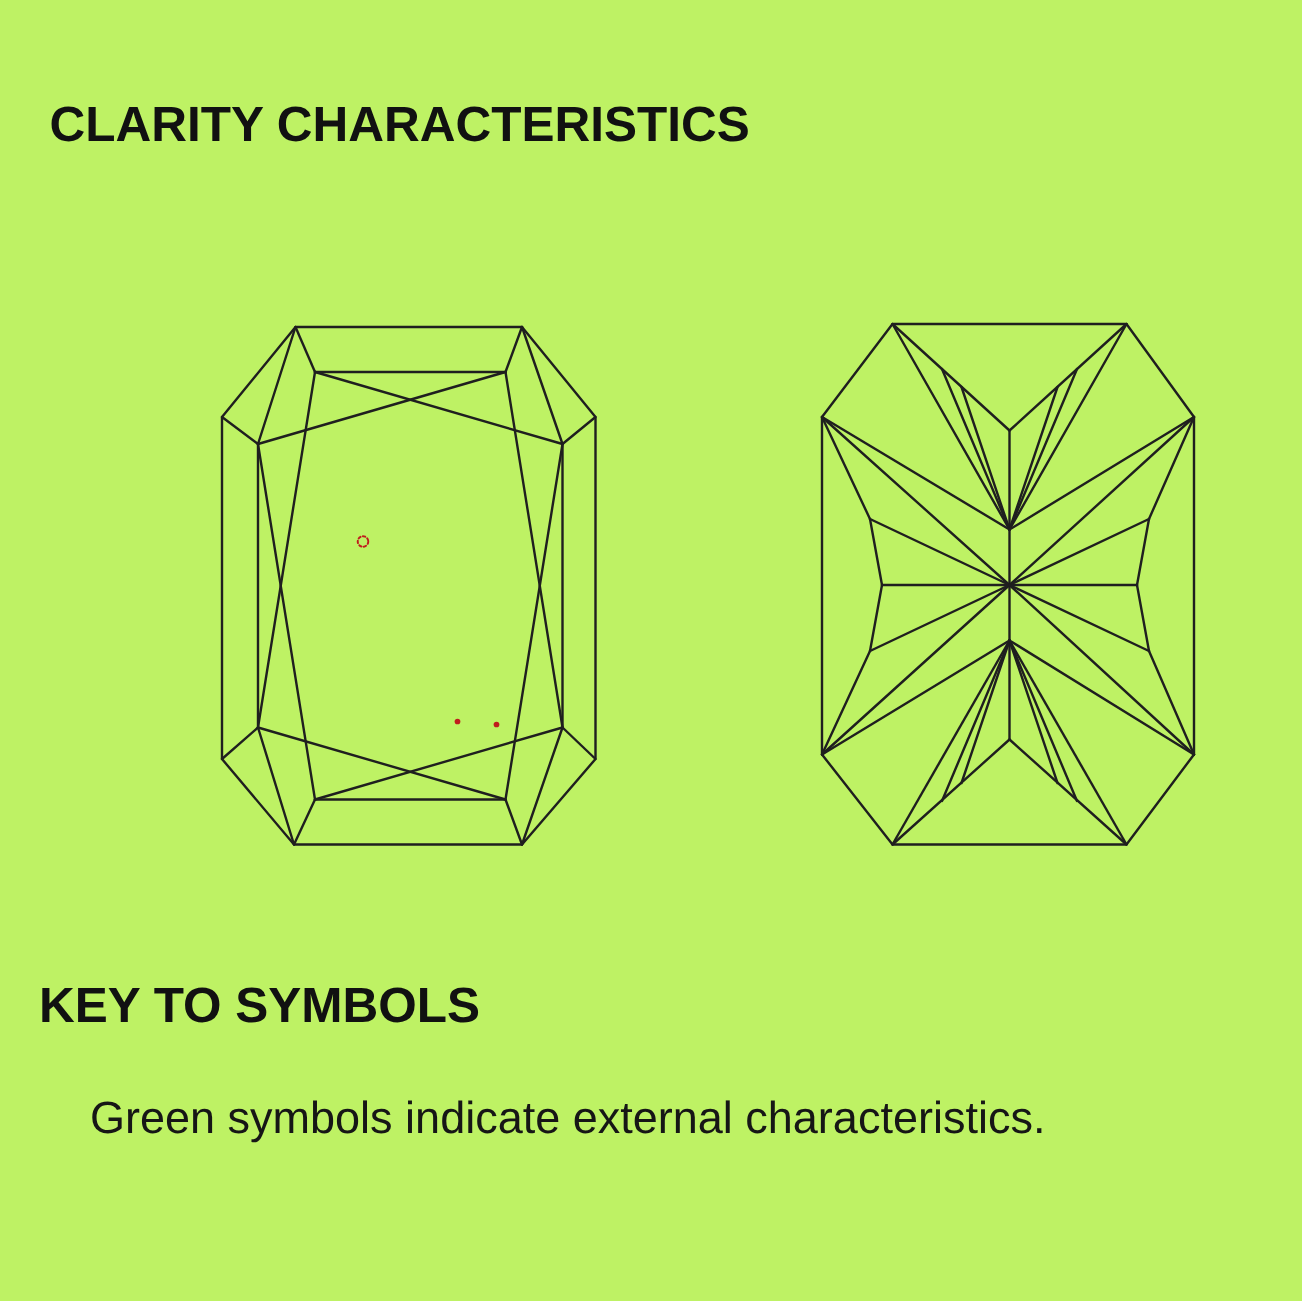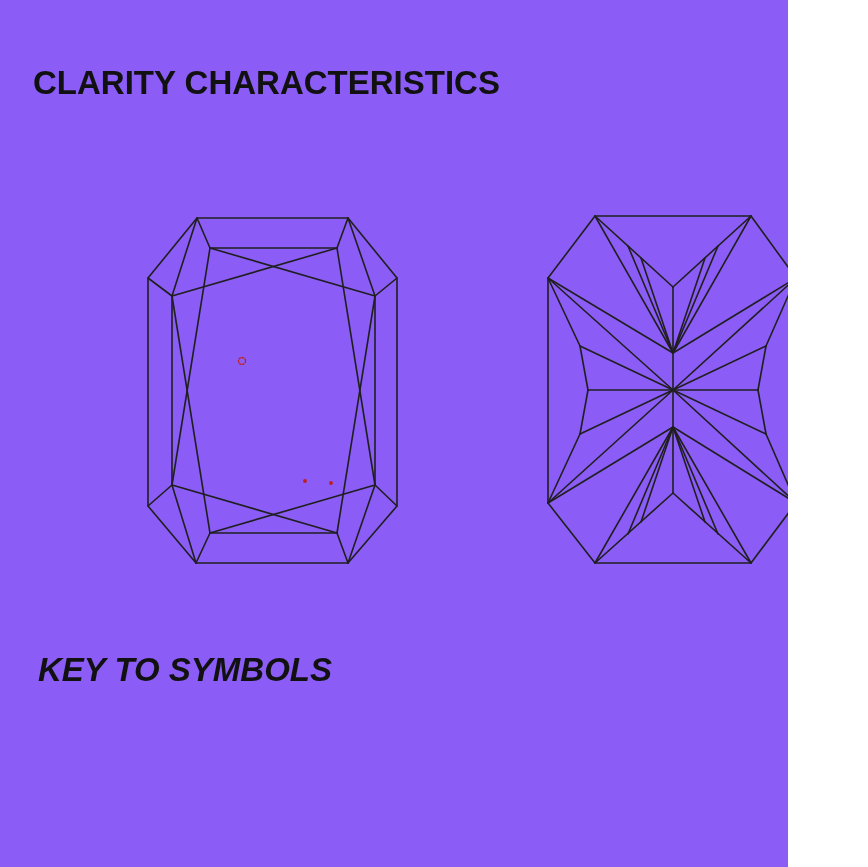--- a/index.html
+++ b/index.html
@@ -1,33 +1,33 @@
 <!DOCTYPE html>
 <html><head>
 <meta charset="utf-8">
 <style>
   html, body { margin: 0; padding: 0; background: #ffffff; }
   .page {
     position: relative;
-    width: 788px;
+    width: 868px;
     height: 867px;
-    background: #8b5cf6;
+    background: #bef264;
     font-family: "Liberation Sans", sans-serif;
     overflow: hidden;
   }
   .heading {
     position: absolute;
     font-weight: bold;
     font-size: 33px;
     color: #111111;
     letter-spacing: 0px;
     white-space: nowrap;
   }
   .title-heading { left: 33px; top: 64px; }
-  .key-heading   { left: 38px; top: 651px; font-style: italic; }
+  .key-heading   { left: 26px; top: 651px; }
   .key-lines {
     position: absolute;
     left: 60px;
     top: 728px;
     font-size: 30px;
     line-height: 35px;
     color: #161616;
     white-space: nowrap;
   }
   .plot-svg {
@@ -114,15 +114,16 @@
         <line x1="580" y1="346" x2="673" y2="390"></line>
         <line x1="580" y1="434" x2="673" y2="390"></line>
         <line x1="766" y1="346" x2="673" y2="390"></line>
         <line x1="766" y1="434" x2="673" y2="390"></line>
       </g>
     </svg>
 
   <div class="heading key-heading">KEY TO SYMBOLS</div>
 
   <div class="key-lines">
+    <div>Green symbols indicate external characteristics.</div>
   </div>
 
 </div>
 
 </body></html>

